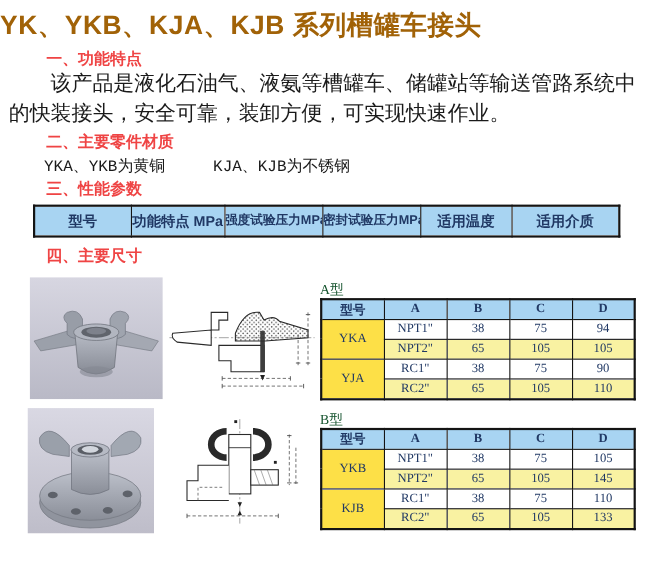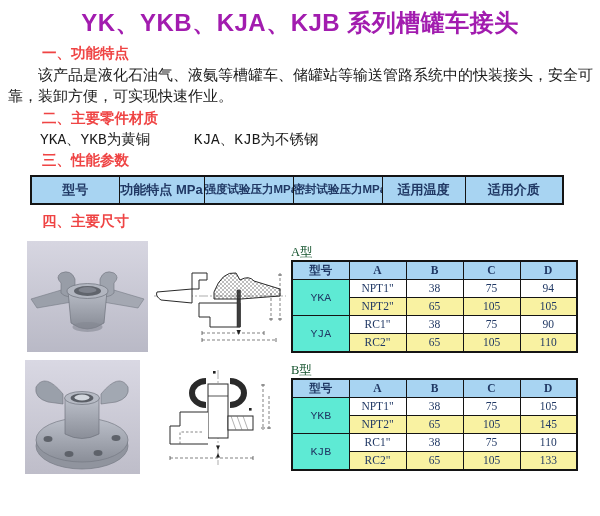--- a/index.html
+++ b/index.html
@@ -1,25 +1,25 @@
 <!DOCTYPE html>
 <html><head>
 <meta charset="utf-8">
 <style>
   html,body{margin:0;padding:0;}
   body{
     width:600px;height:516px;background:#ffffff;overflow:hidden;position:relative;
     font-family:"Liberation Sans","DejaVu Sans",sans-serif;color:#1a1a1a;
   }
   .title{
-    text-align:center;font-size:24px;font-weight:bold;color:#a21caf;
+    font-size:24px;font-weight:bold;color:#a16207;
     margin:7px 0 5px 0;letter-spacing:0.5px;
   }
   .sec{color:#ef4444;font-weight:bold;font-size:14.5px;margin:2px 0 1px 42px;}
-  .para{font-size:15px;line-height:1.42;margin:1px 6px 0 8px;text-indent:2em;}
+  .para{font-size:19px;line-height:1.42;margin:1px 6px 0 8px;text-indent:2em;}
   .mat{font-size:14.5px;margin:2px 0 2px 40px;font-family:Liberation Mono, monospace;}
 
   table{border-collapse:collapse;}
   .perf{
     margin:5px 0 0 30px;table-layout:fixed;width:532px;text-align:center;
     color:#203864;font-size:13px;border:2px solid #141414;
     font-family:"Liberation Serif","DejaVu Serif",serif;
   }
   .perf th,.perf td{border:1.5px solid #141414;padding:0;height:26px;white-space:nowrap;overflow:hidden;}
   .perf th{background:#a8d4f2;font-weight:bold;font-family:"Liberation Sans","DejaVu Sans",sans-serif;}
@@ -34,21 +34,21 @@
     position:absolute;font-size:12.5px;color:#14532d;
     font-family:"Liberation Serif","DejaVu Serif",serif;
   }
   .dim{
     position:absolute;table-layout:fixed;width:285px;text-align:center;
     color:#203864;font-size:11.5px;border:2px solid #141414;
     font-family:"Liberation Serif","DejaVu Serif",serif;
   }
   .dim th,.dim td{border:1.2px solid #141414;padding:0;height:17px;white-space:nowrap;overflow:hidden;}
   .dim th{background:#a8d4f2;font-weight:bold;}
-  .dim td.model{background:#5eead4;font-family:Liberation Mono, monospace;}
+  .dim td.model{background:#fde047;}
 </style>
 </head>
 <body>
 
 <div class="title">YK、YKB、KJA、KJB 系列槽罐车接头</div>
 
 <div class="sec">一、功能特点</div>
 <div class="para">该产品是液化石油气、液氨等槽罐车、储罐站等输送管路系统中的快装接头，安全可靠，装卸方便，可实现快速作业。</div>
 
 <div class="sec">二、主要零件材质</div>

